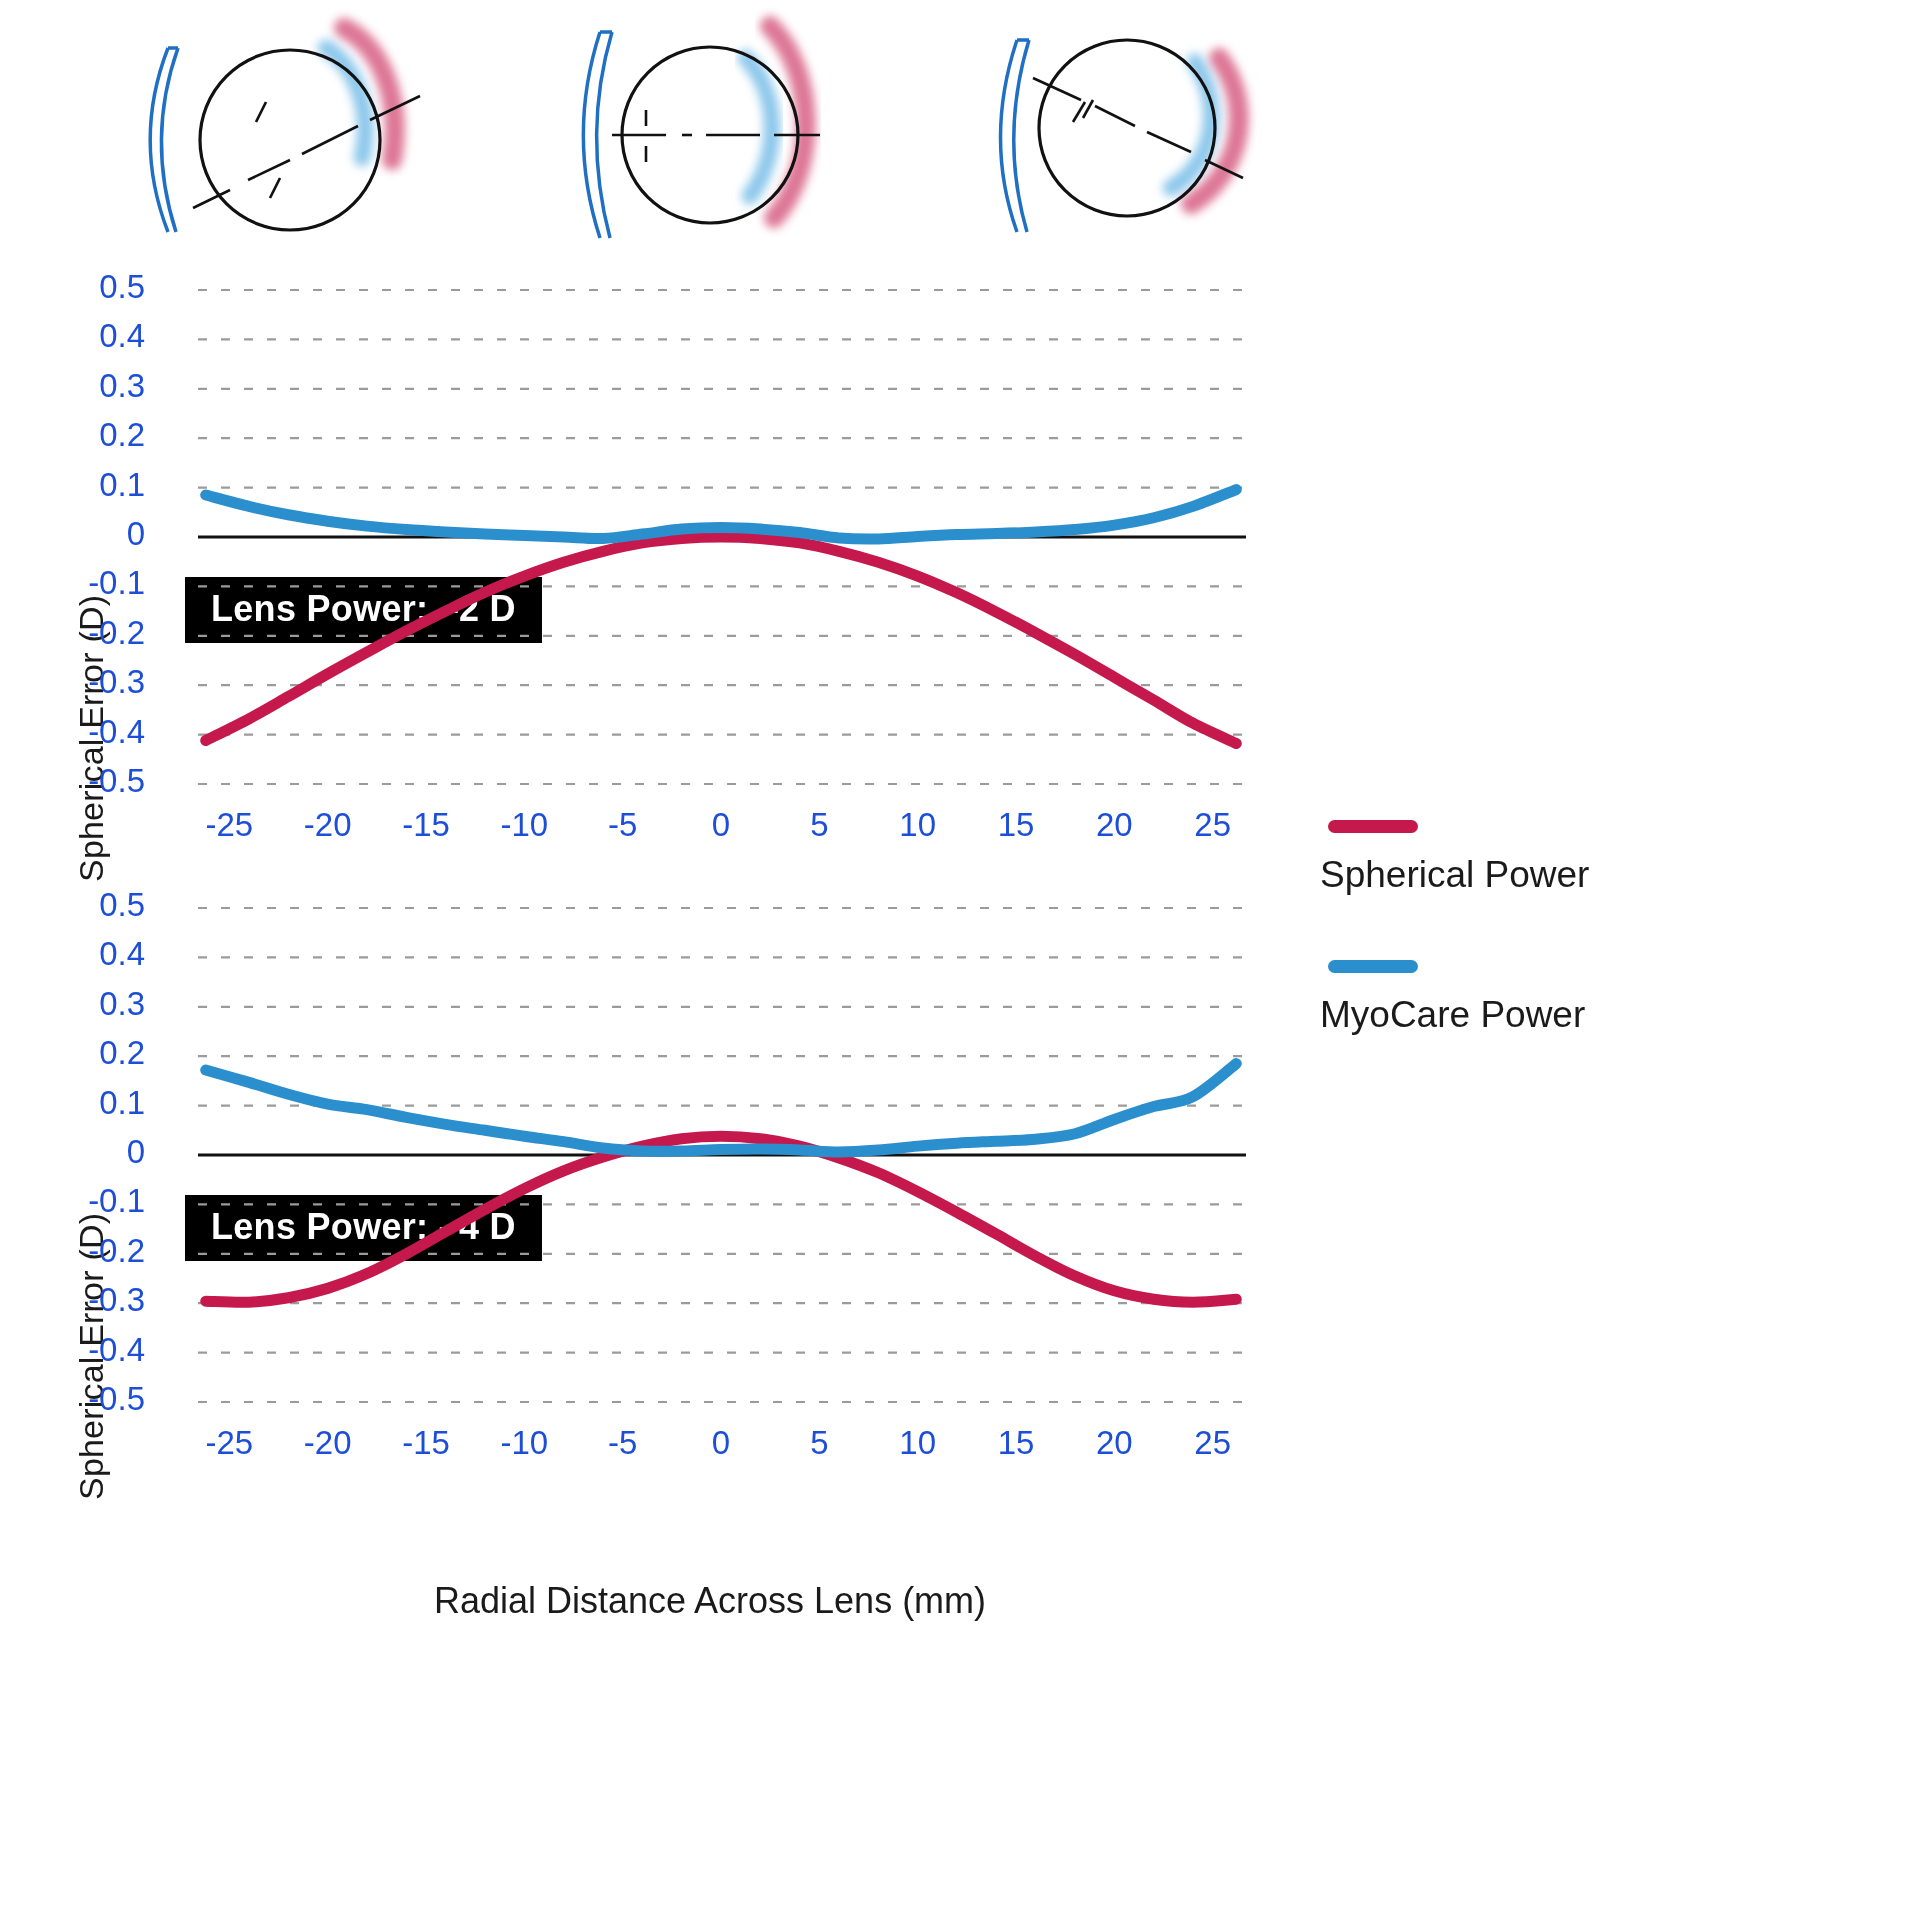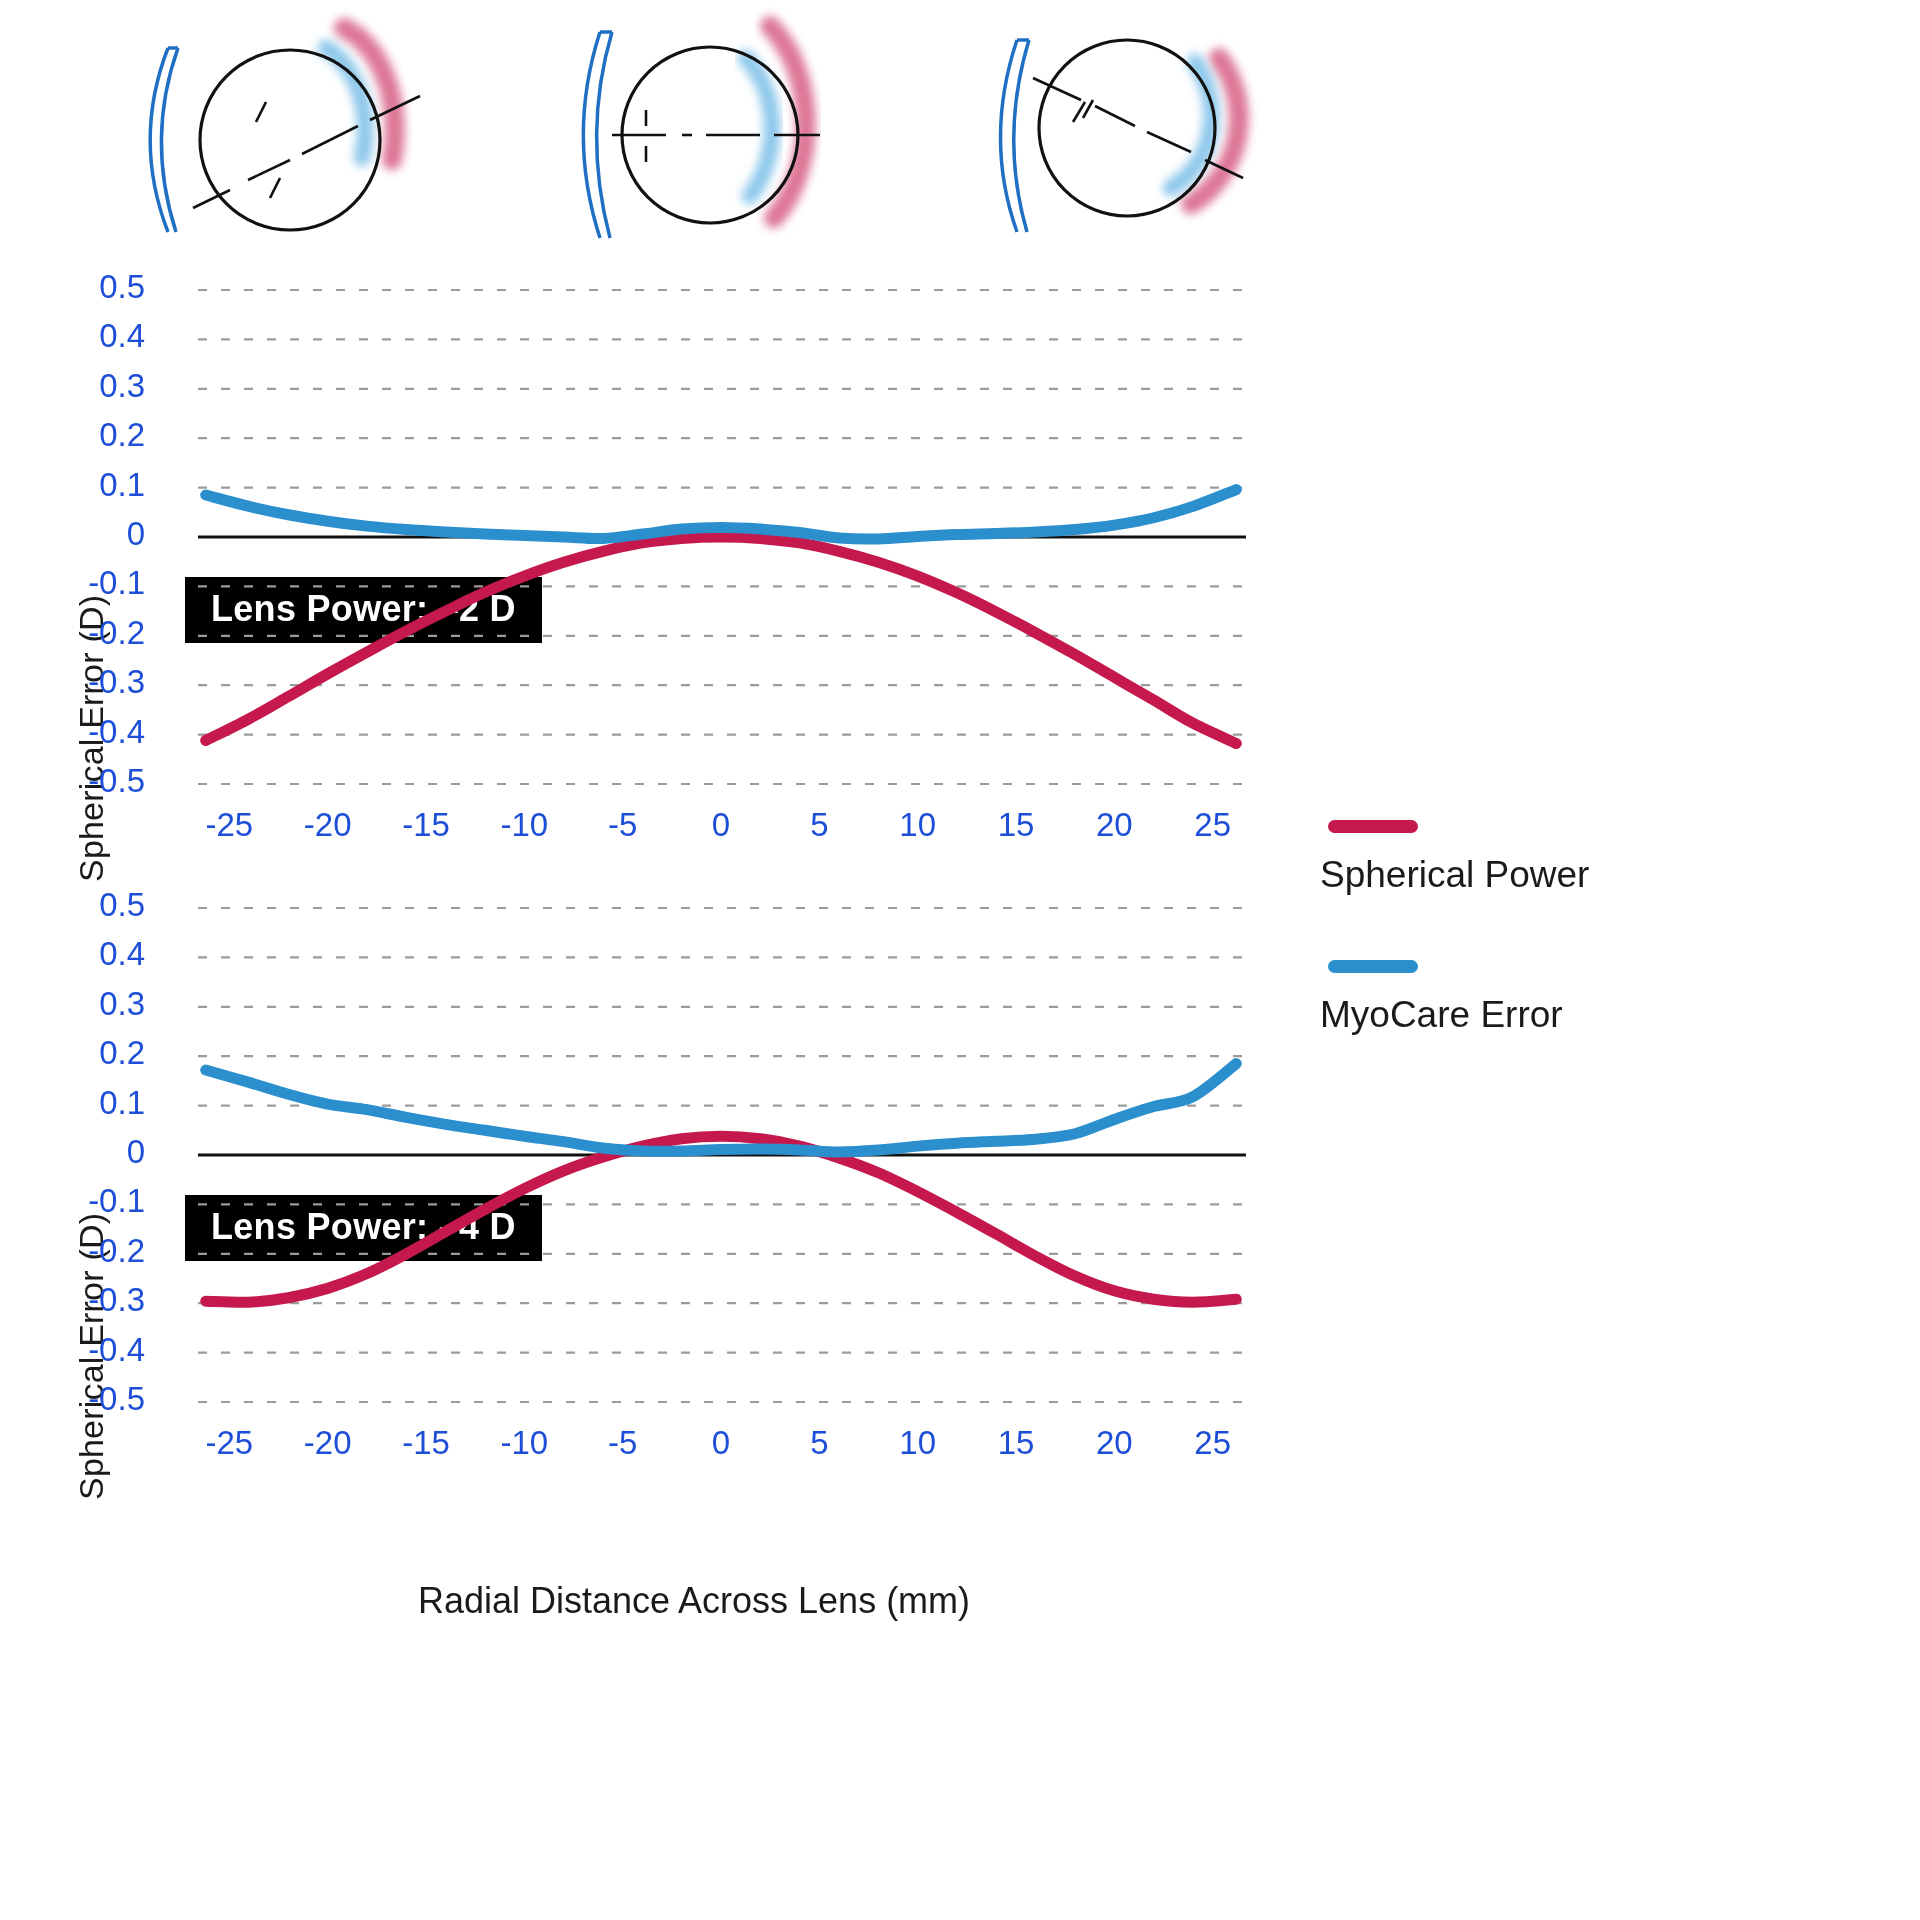--- a/index.html
+++ b/index.html
@@ -236,21 +236,21 @@
         <line x1="38" y1="304.4" x2="1086" y2="304.4" stroke="#9b9b9b" stroke-width="2.2" stroke-dasharray="9 14"></line>
         <line x1="38" y1="353.79999999999995" x2="1086" y2="353.79999999999995" stroke="#9b9b9b" stroke-width="2.2" stroke-dasharray="9 14"></line>
         <line x1="38" y1="403.20000000000005" x2="1086" y2="403.20000000000005" stroke="#9b9b9b" stroke-width="2.2" stroke-dasharray="9 14"></line>
         <line x1="38" y1="452.6" x2="1086" y2="452.6" stroke="#9b9b9b" stroke-width="2.2" stroke-dasharray="9 14"></line>
         <line x1="38" y1="502" x2="1086" y2="502" stroke="#9b9b9b" stroke-width="2.2" stroke-dasharray="9 14"></line>
         <line x1="38" y1="255" x2="1086" y2="255" stroke="#111111" stroke-width="3"></line>
         <path d="M 45.73 401.22 C 52.94 401.39, 75.23 402.79, 89.00 402.21 C 102.77 401.64, 115.22 400.07, 128.33 397.77 C 141.44 395.46, 154.56 392.41, 167.67 388.38 C 180.78 384.35, 193.89 379.32, 207.00 373.56 C 220.11 367.80, 233.22 360.80, 246.33 353.80 C 259.44 346.80, 272.56 338.98, 285.67 331.57 C 298.78 324.16, 311.89 316.50, 325.00 309.34 C 338.11 302.18, 351.22 295.01, 364.33 288.59 C 377.44 282.17, 390.56 276.08, 403.67 270.81 C 416.78 265.54, 429.89 261.09, 443.00 256.98 C 456.11 252.86, 469.22 249.15, 482.33 246.11 C 495.44 243.06, 508.56 240.34, 521.67 238.70 C 534.78 237.05, 547.89 236.23, 561.00 236.23 C 574.11 236.23, 587.22 237.05, 600.33 238.70 C 613.44 240.34, 626.56 242.90, 639.67 246.11 C 652.78 249.32, 665.89 253.52, 679.00 257.96 C 692.11 262.41, 705.22 267.19, 718.33 272.78 C 731.44 278.38, 744.56 284.97, 757.67 291.56 C 770.78 298.14, 783.89 305.22, 797.00 312.30 C 810.11 319.38, 823.22 326.71, 836.33 334.04 C 849.44 341.37, 862.56 349.27, 875.67 356.27 C 888.78 363.27, 901.89 370.27, 915.00 376.03 C 928.11 381.79, 941.22 386.98, 954.33 390.85 C 967.44 394.72, 980.56 397.35, 993.67 399.25 C 1006.78 401.14, 1019.23 402.21, 1033.00 402.21 C 1046.77 402.21, 1069.06 399.74, 1076.27 399.25" fill="none" stroke="#c5194e" stroke-width="11" stroke-linecap="round" stroke-linejoin="round"></path>
         <path d="M 45.73 170.03 C 52.94 172.09, 75.23 178.35, 89.00 182.38 C 102.77 186.42, 115.22 190.62, 128.33 194.24 C 141.44 197.86, 154.56 201.57, 167.67 204.12 C 180.78 206.67, 193.89 207.33, 207.00 209.55 C 220.11 211.78, 233.22 214.99, 246.33 217.46 C 259.44 219.93, 272.56 222.23, 285.67 224.37 C 298.78 226.51, 311.89 228.32, 325.00 230.30 C 338.11 232.28, 351.22 234.33, 364.33 236.23 C 377.44 238.12, 390.56 239.69, 403.67 241.66 C 416.78 243.64, 429.89 246.52, 443.00 248.08 C 456.11 249.65, 469.22 250.55, 482.33 251.05 C 495.44 251.54, 508.56 251.30, 521.67 251.05 C 534.78 250.80, 547.89 249.90, 561.00 249.57 C 574.11 249.24, 587.22 248.99, 600.33 249.07 C 613.44 249.15, 626.56 249.57, 639.67 250.06 C 652.78 250.55, 665.89 252.04, 679.00 252.04 C 692.11 252.04, 705.22 251.05, 718.33 250.06 C 731.44 249.07, 744.56 247.26, 757.67 246.11 C 770.78 244.96, 783.89 243.97, 797.00 243.14 C 810.11 242.32, 823.22 241.83, 836.33 241.17 C 849.44 240.51, 862.56 240.43, 875.67 239.19 C 888.78 237.96, 901.89 237.05, 915.00 233.76 C 928.11 230.46, 941.22 223.96, 954.33 219.43 C 967.44 214.90, 980.56 210.38, 993.67 206.59 C 1006.78 202.80, 1019.23 203.87, 1033.00 196.71 C 1046.77 189.54, 1069.06 169.13, 1076.27 163.61" fill="none" stroke="#2b8fce" stroke-width="11" stroke-linecap="round" stroke-linejoin="round"></path>
       </svg>
   </div>
-  <div class="x-axis-title" style="left:144px; top:700px; width:1100px;">Radial Distance Across Lens (mm)</div>
+  <div class="x-axis-title" style="left:160px; top:700px; width:1100px;">Radial Distance Across Lens (mm)</div>
 <div class="tick-label y-tick" style="left: 0px; width: 145px; top: 6px;">0.5</div>
     <div class="tick-label y-tick" style="left: 0px; width: 145px; top: 55.4px;">0.4</div>
     <div class="tick-label y-tick" style="left: 0px; width: 145px; top: 104.8px;">0.3</div>
     <div class="tick-label y-tick" style="left: 0px; width: 145px; top: 154.2px;">0.2</div>
     <div class="tick-label y-tick" style="left: 0px; width: 145px; top: 203.6px;">0.1</div>
     <div class="tick-label y-tick" style="left: 0px; width: 145px; top: 253px;">0</div>
     <div class="tick-label y-tick" style="left: 0px; width: 145px; top: 302.4px;">-0.1</div>
     <div class="tick-label y-tick" style="left: 0px; width: 145px; top: 351.8px;">-0.2</div>
     <div class="tick-label y-tick" style="left: 0px; width: 145px; top: 401.2px;">-0.3</div>
     <div class="tick-label y-tick" style="left: 0px; width: 145px; top: 450.6px;">-0.4</div>
@@ -268,15 +268,15 @@
     <div class="tick-label x-tick" style="left: 1162.67px; width: 100px; top: 544px;">25</div>
   </div>
 
 <div id="legend">
   <div class="legend-entry" style="top:0px;">
     <div class="legend-swatch" style="background:#c5194e;"></div>
     <div class="legend-label">Spherical Power</div>
   </div>
   <div class="legend-entry" style="top:140px;">
     <div class="legend-swatch" style="background:#2b8fce;"></div>
-    <div class="legend-label">MyoCare Error</div>
+    <div class="legend-label">MyoCare Power</div>
   </div>
 </div>
 
 </body></html>

